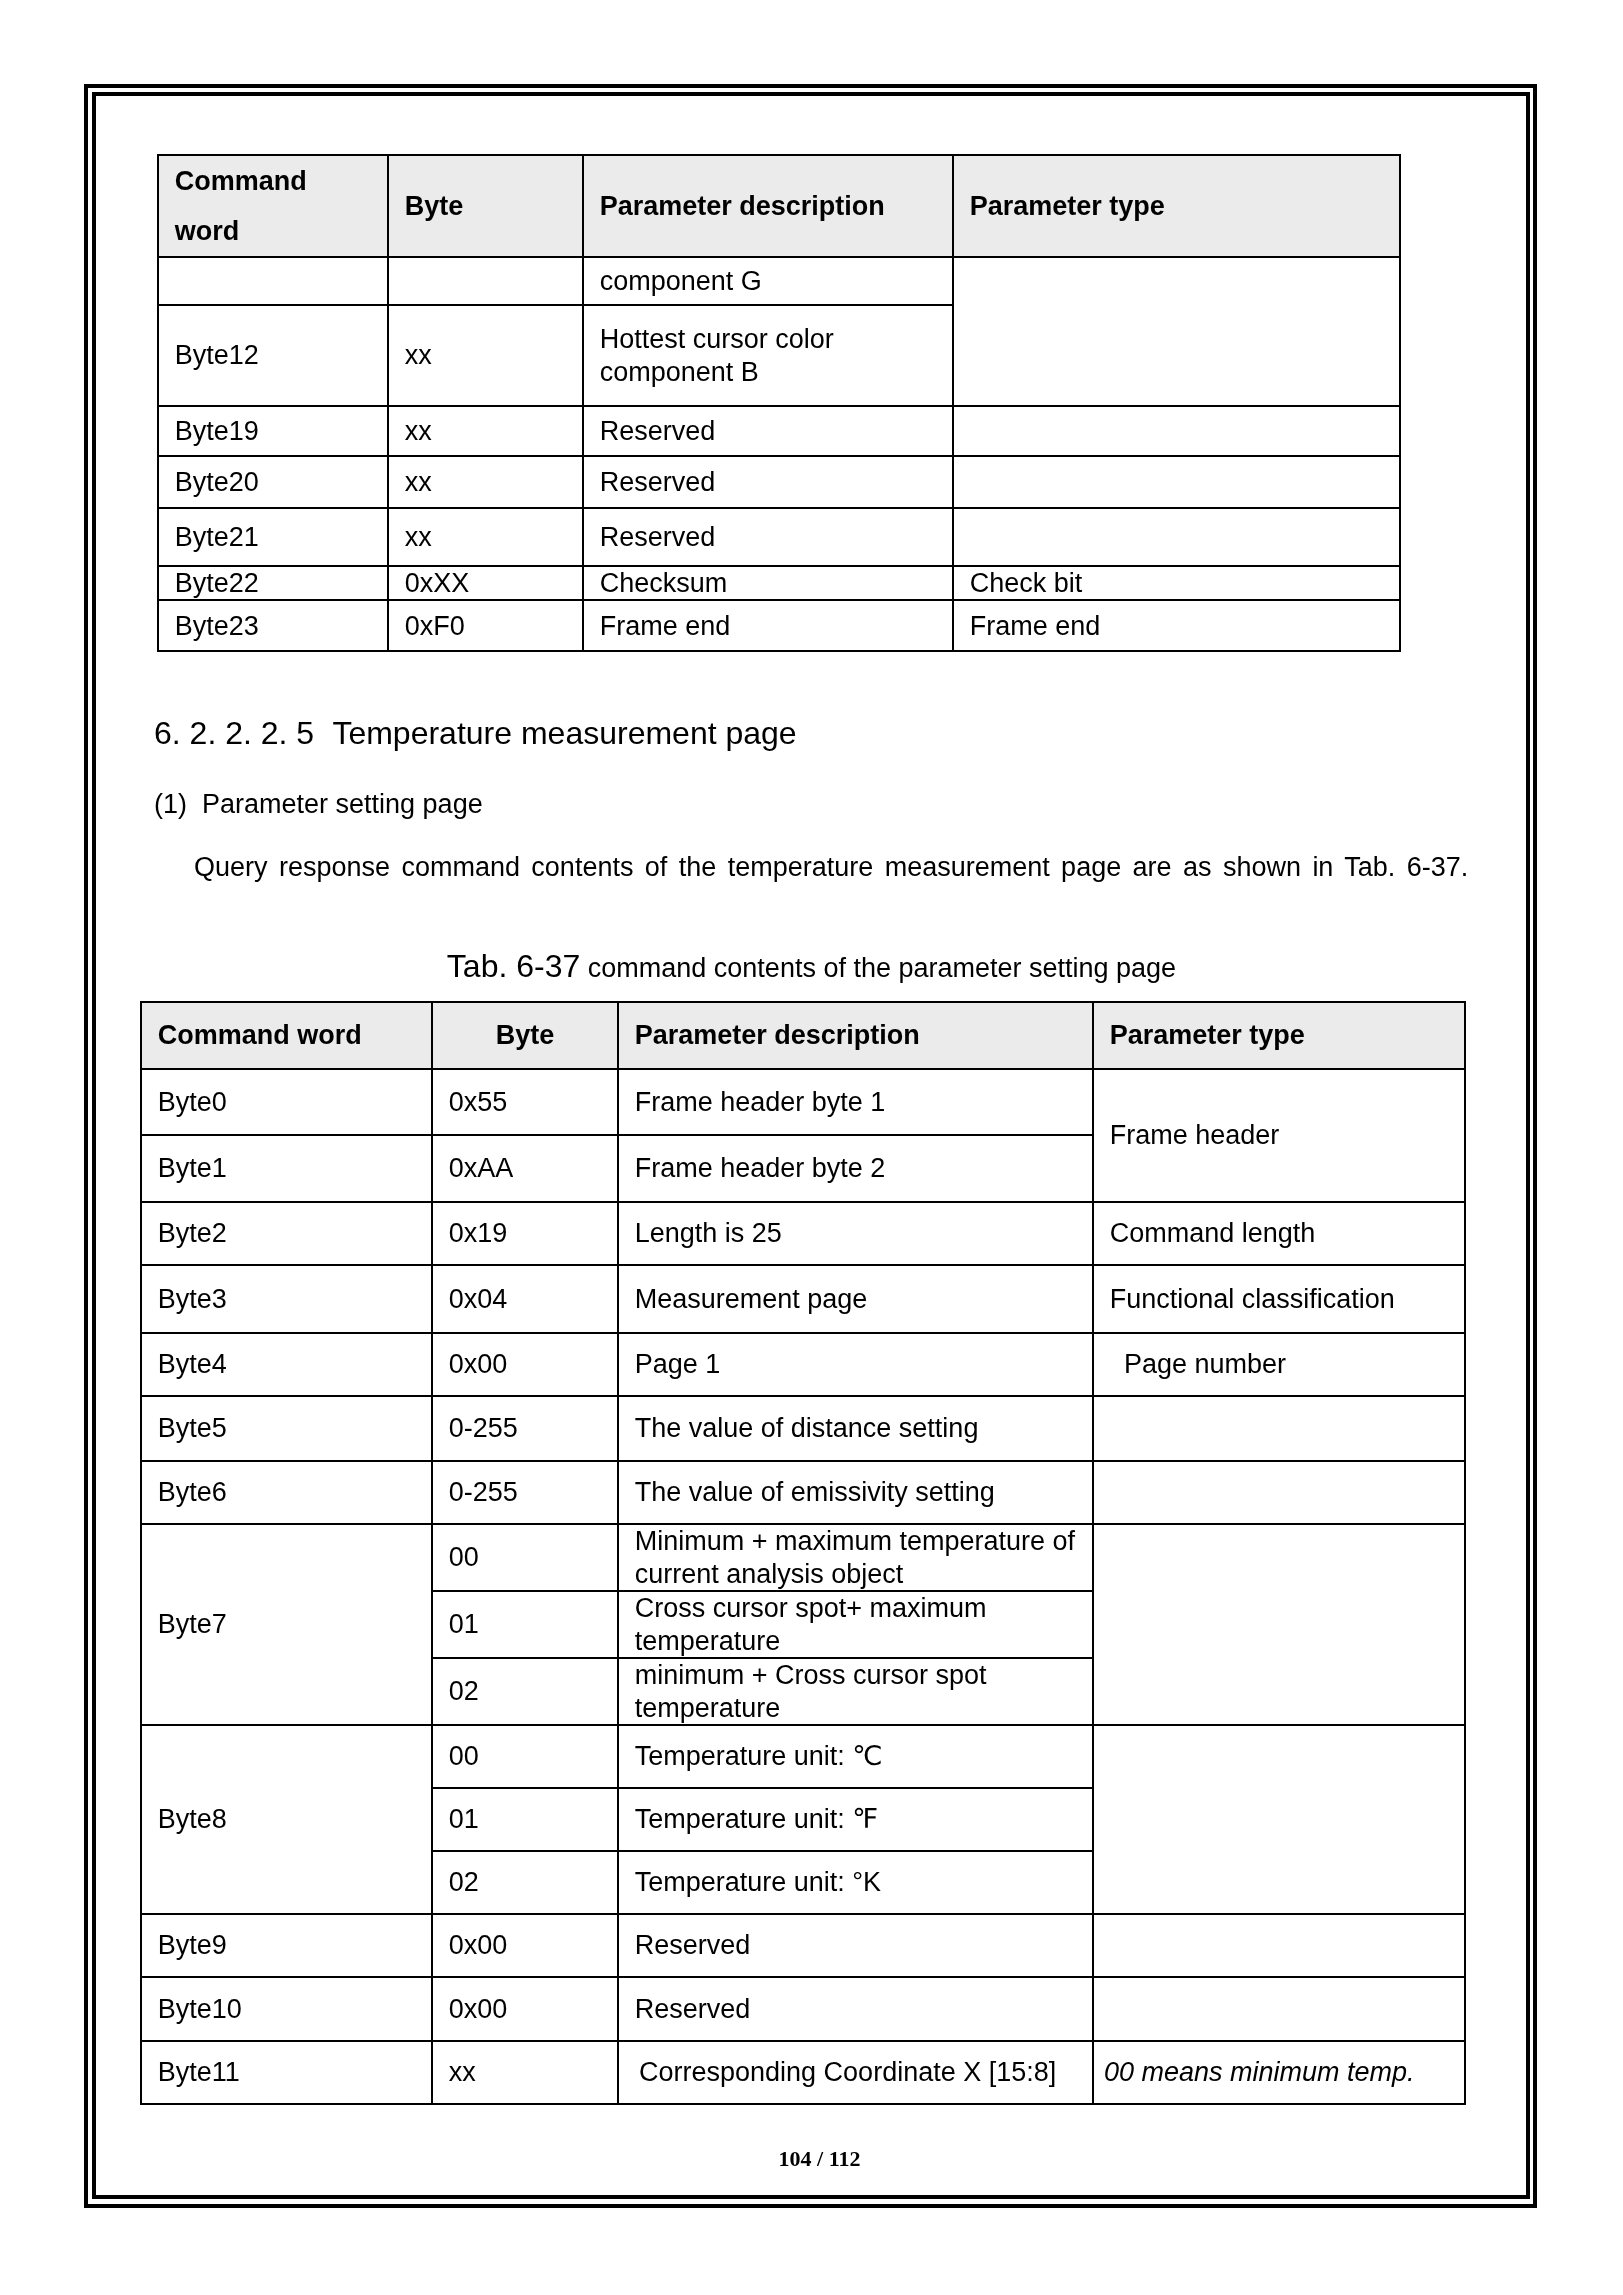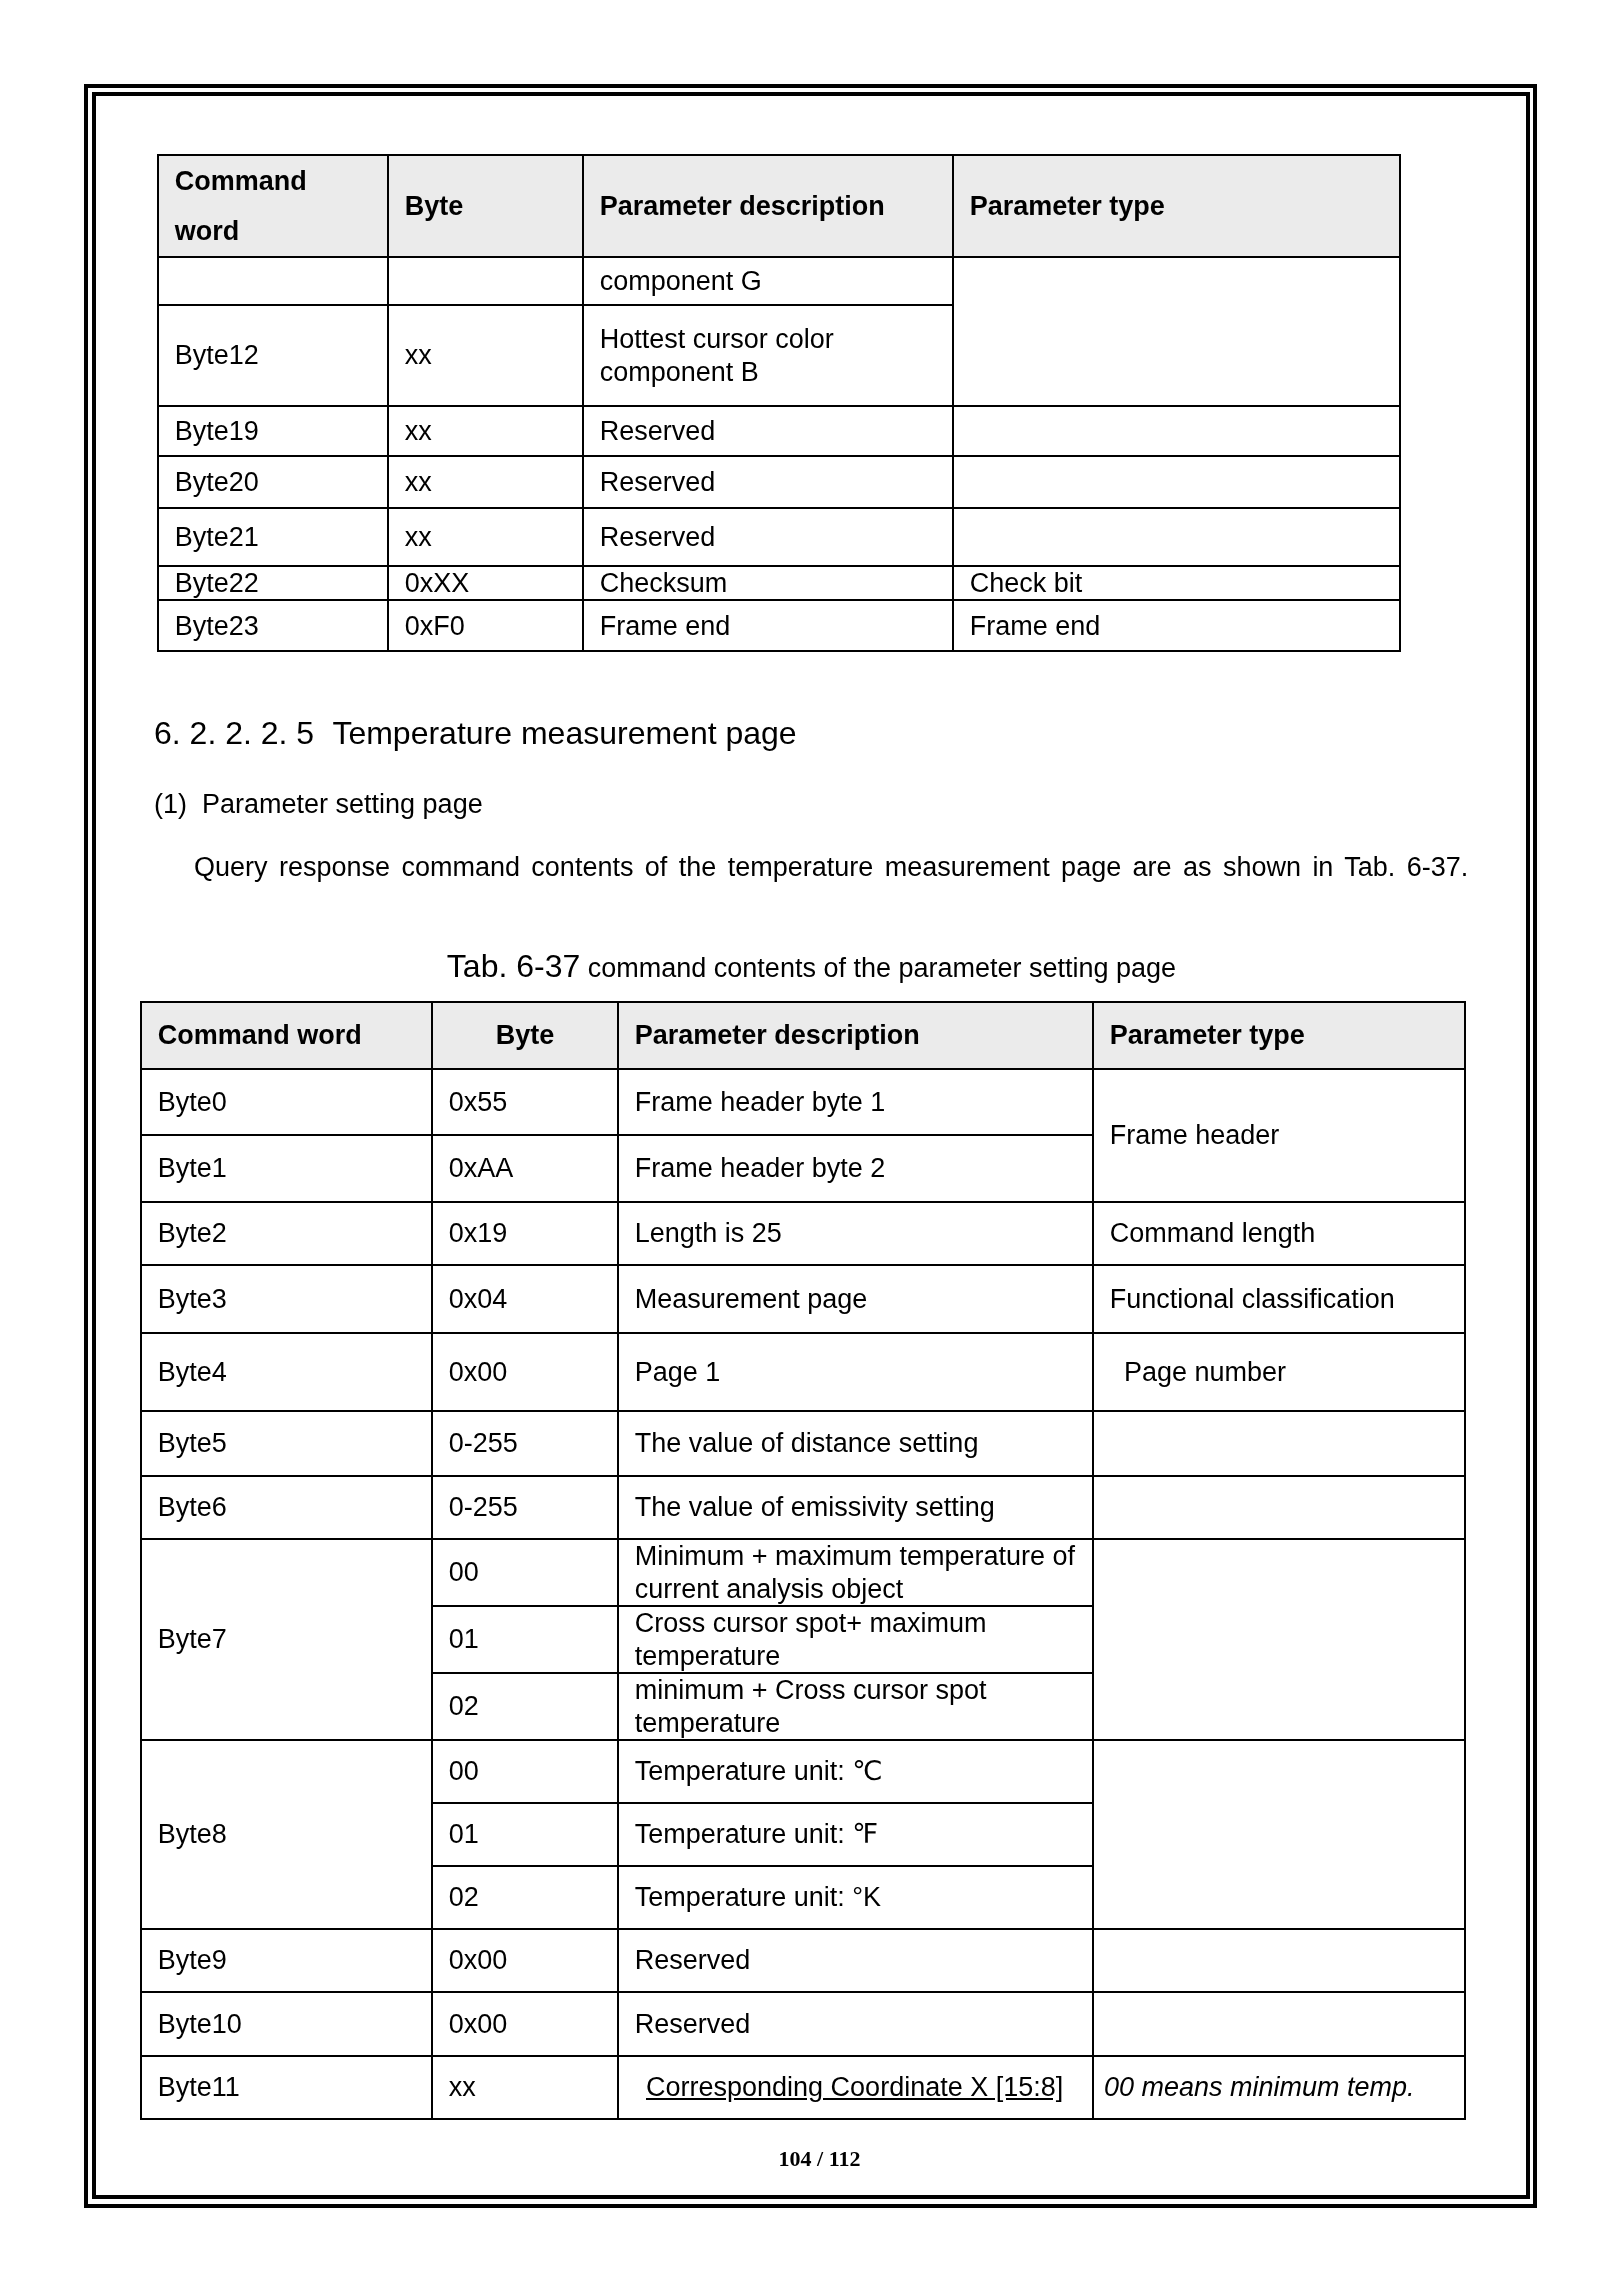--- a/index.html
+++ b/index.html
@@ -134,21 +134,21 @@
     <td>0x19</td>
     <td>Length is 25</td>
     <td>Command length</td>
   </tr>
   <tr style="height:68px">
     <td>Byte3</td>
     <td>0x04</td>
     <td>Measurement page</td>
     <td>Functional classification</td>
   </tr>
-  <tr style="height:78px">
+  <tr style="height:63px">
     <td>Byte4</td>
     <td>0x00</td>
     <td>Page 1</td>
     <td class="indent">Page number</td>
   </tr>
   <tr style="height:65px">
     <td>Byte5</td>
     <td>0-255</td>
     <td>The value of distance setting</td>
     <td></td>
@@ -197,20 +197,20 @@
   </tr>
   <tr style="height:64px">
     <td>Byte10</td>
     <td>0x00</td>
     <td>Reserved</td>
     <td></td>
   </tr>
   <tr style="height:63px">
     <td>Byte11</td>
     <td>xx</td>
-    <td style="padding-left:27px;text-decoration:underline;">Corresponding Coordinate X [15:8]</td>
+    <td style="padding-left:20px;">Corresponding Coordinate X [15:8]</td>
     <td style="padding-left:10px;font-style:italic;">00 means minimum temp.</td>
   </tr>
 </tbody>
   </table>
 
 <div class="pagenum">104 / 112</div>
 
 
 </body></html>

